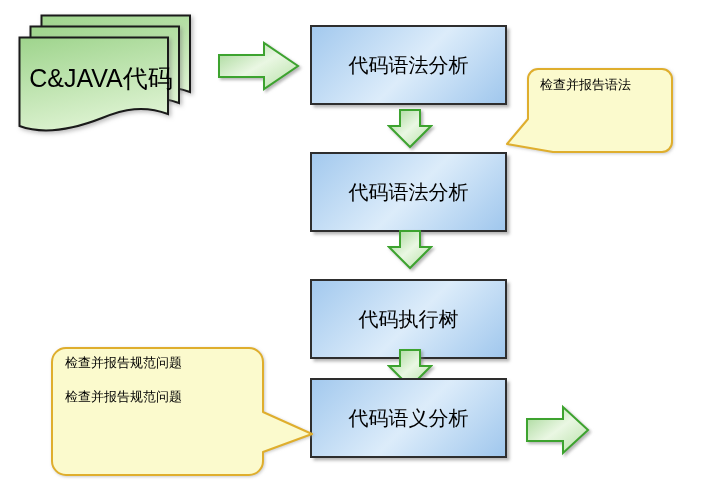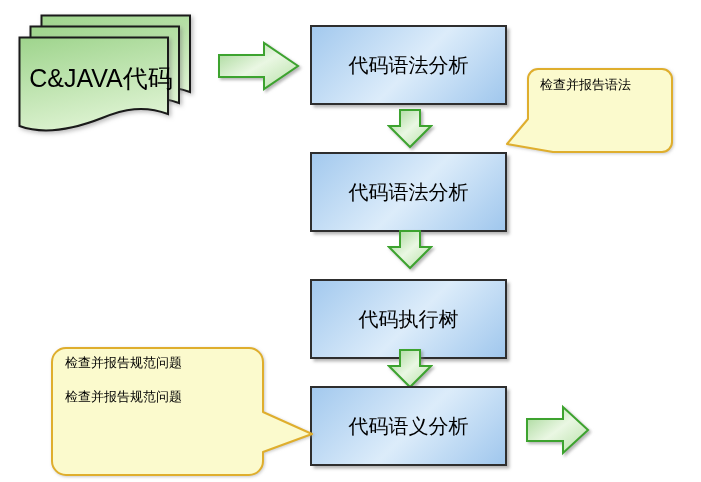--- a/index.html
+++ b/index.html
@@ -91,21 +91,21 @@
 
   <div class="flow-box" style="top:267px;margin-top:12px;">
     <div>代码执行树</div>
     <div></div>
   </div>
 
   <svg class="arrow-svg" style="left:387px;top:349px;" width="46" height="40" viewBox="0 0 46 40">
     <path d="M13,1 H33 V17 H44 L23,38 L2,17 H13 Z"></path>
   </svg>
 
-  <div class="flow-box" style="top:386px;">
+  <div class="flow-box" style="top:378px;">
     <div>代码语义分析</div>
     <div></div>
   </div>
 
   <svg class="arrow-svg" style="left:526px;top:404px;" width="64" height="52" viewBox="0 0 64 52">
     <path d="M1,15 H37 V3 L62,26 L37,49 V37 H1 Z"></path>
   </svg>
 
   <div class="abs" style="left:503px;top:64px;width:180px;height:100px;">
     <svg class="callout-svg" width="180" height="100" viewBox="0 0 180 100">

